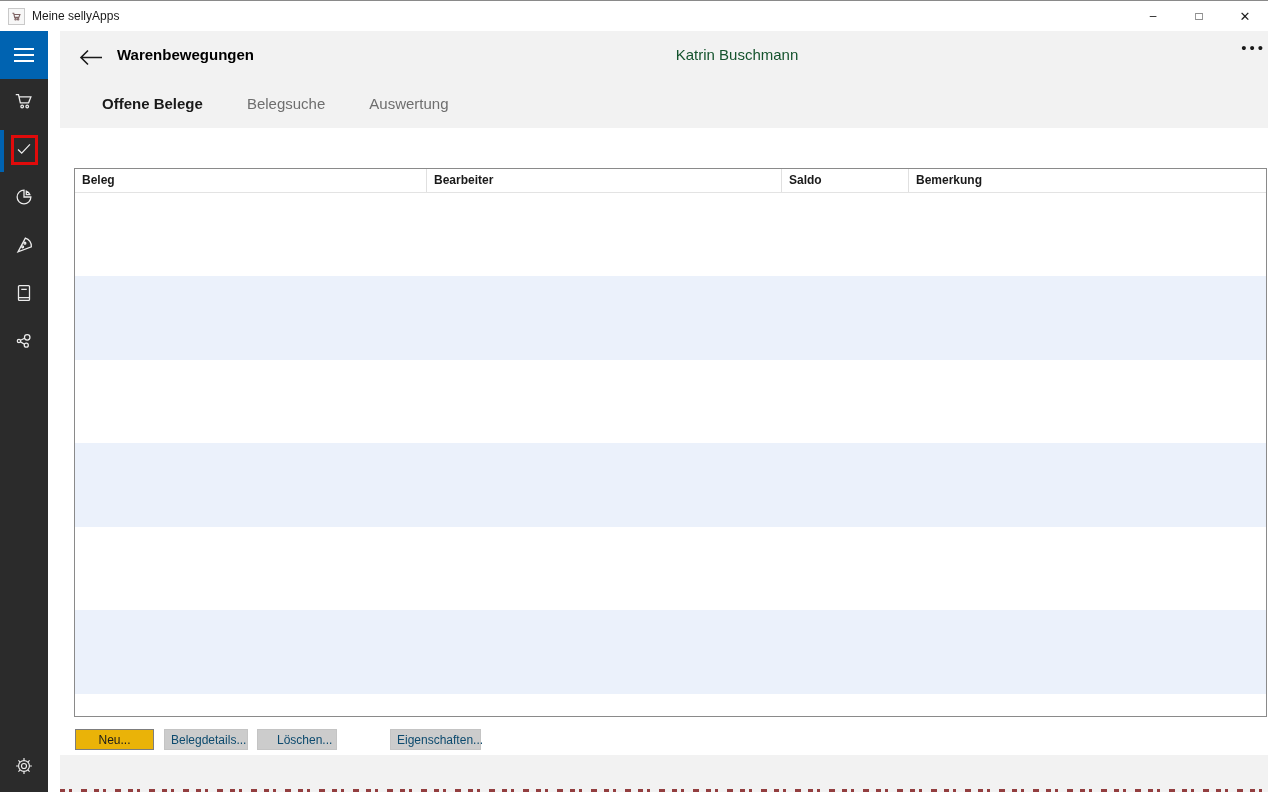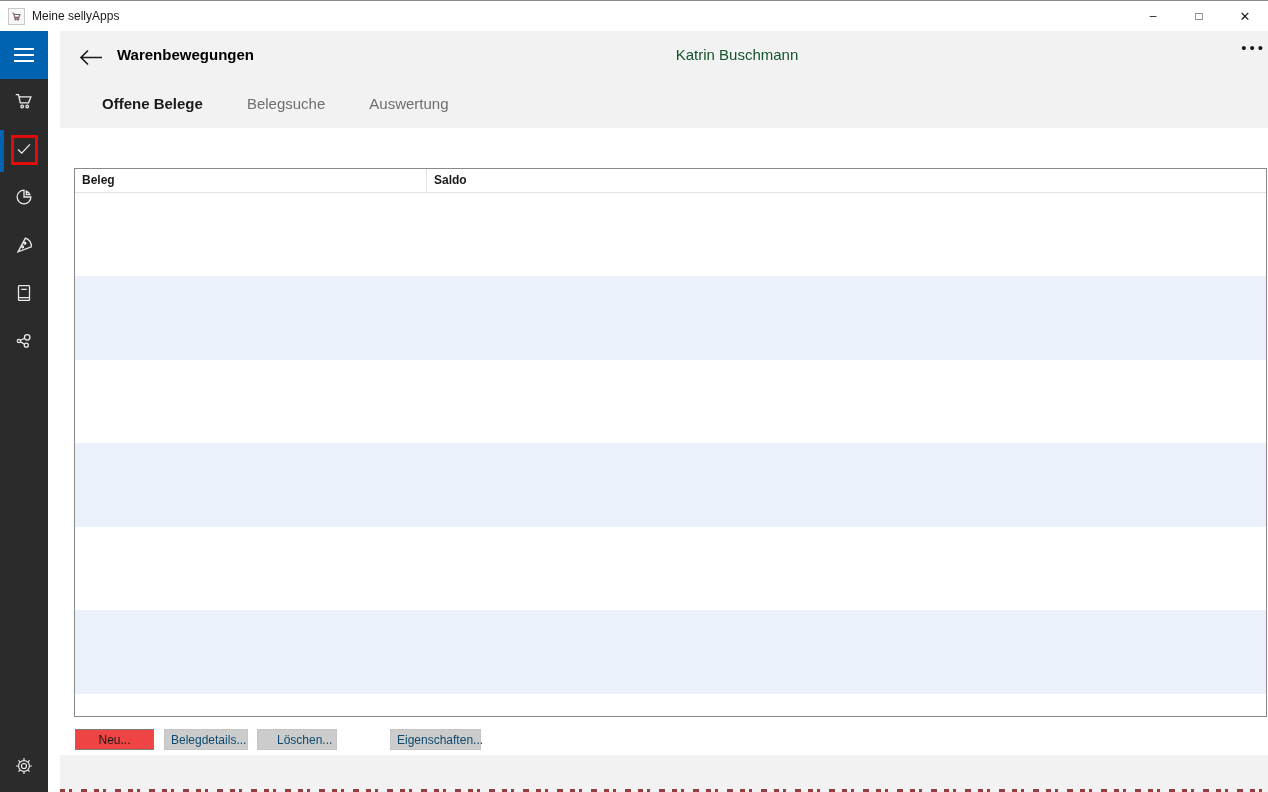--- a/index.html
+++ b/index.html
@@ -56,21 +56,21 @@
   .thead { display:flex; height:24px; border-bottom:1px solid #e3e3e3; }
   .th { font-size:12px; color:#1a1a1a; padding:4px 0 0 7px; border-right:1px solid #e0e0e0; }
   .th:last-child { border-right:none; }
   .th.c0 { width:352px; } .th.c1 { width:355px; } .th.c2 { width:127px; } .th.c3 { flex:1; }
   .tbody { height:523px;
            background:repeating-linear-gradient(to bottom, #ffffff 0px, #ffffff 83px, #ebf1fb 83px, #ebf1fb 167px); }
 
   .actions { position:absolute; left:0; top:601px; width:1220px; height:21px; }
   .btn { position:absolute; height:21px; font-size:12px; font-family:"Liberation Sans", sans-serif;
          text-align:center; padding:0 6px; }
-  .btn.enabled { background:#ef4444; border:1px solid #7d7d7d; color:#1a1a1a; }
+  .btn.enabled { background:#eab308; border:1px solid #7d7d7d; color:#1a1a1a; }
   .btn.disabled { background:#cccccc; border:1px solid #c4c4c4; color:#0c4a6e; }
   .btn.b0 { left:15px;  width:79px; }
   .btn.b1 { left:104px; width:84px; }
   .btn.b2 { left:197px; width:80px;padding-left:19px; }
   .btn.b3 { left:330px; width:91px; }
 
   .footer { position:absolute; left:0; bottom:0; width:1220px; height:37px; background:#f2f2f2; }
   .clipped-text-artifact { position:absolute; left:0; bottom:0; width:1220px; height:3px; opacity:.8;
       background:repeating-linear-gradient(90deg, #7b1113 0 5px, transparent 5px 9px, #7b1113 9px 12px,
                  transparent 12px 21px, #7b1113 21px 27px, transparent 27px 34px); }
@@ -188,21 +188,23 @@
       <div class="tab">Auswertung</div>
     </div>
   </div>
 
   <div class="content">
 
 
     <div class="table">
       <div class="thead">
         <div class="th c0">Beleg</div>
+        <div class="th c1">Bearbeiter</div>
         <div class="th c2">Saldo</div>
+        <div class="th c3">Bemerkung</div>
       </div>
       <div class="tbody"></div>
     </div>
 
     <div class="actions">
       <button class="btn enabled b0">Neu...</button>
       <button class="btn disabled b1" disabled="">Belegdetails...</button>
       <button class="btn disabled b2" disabled="">Löschen...</button>
       <button class="btn disabled b3" disabled="">Eigenschaften...</button>
     </div>

